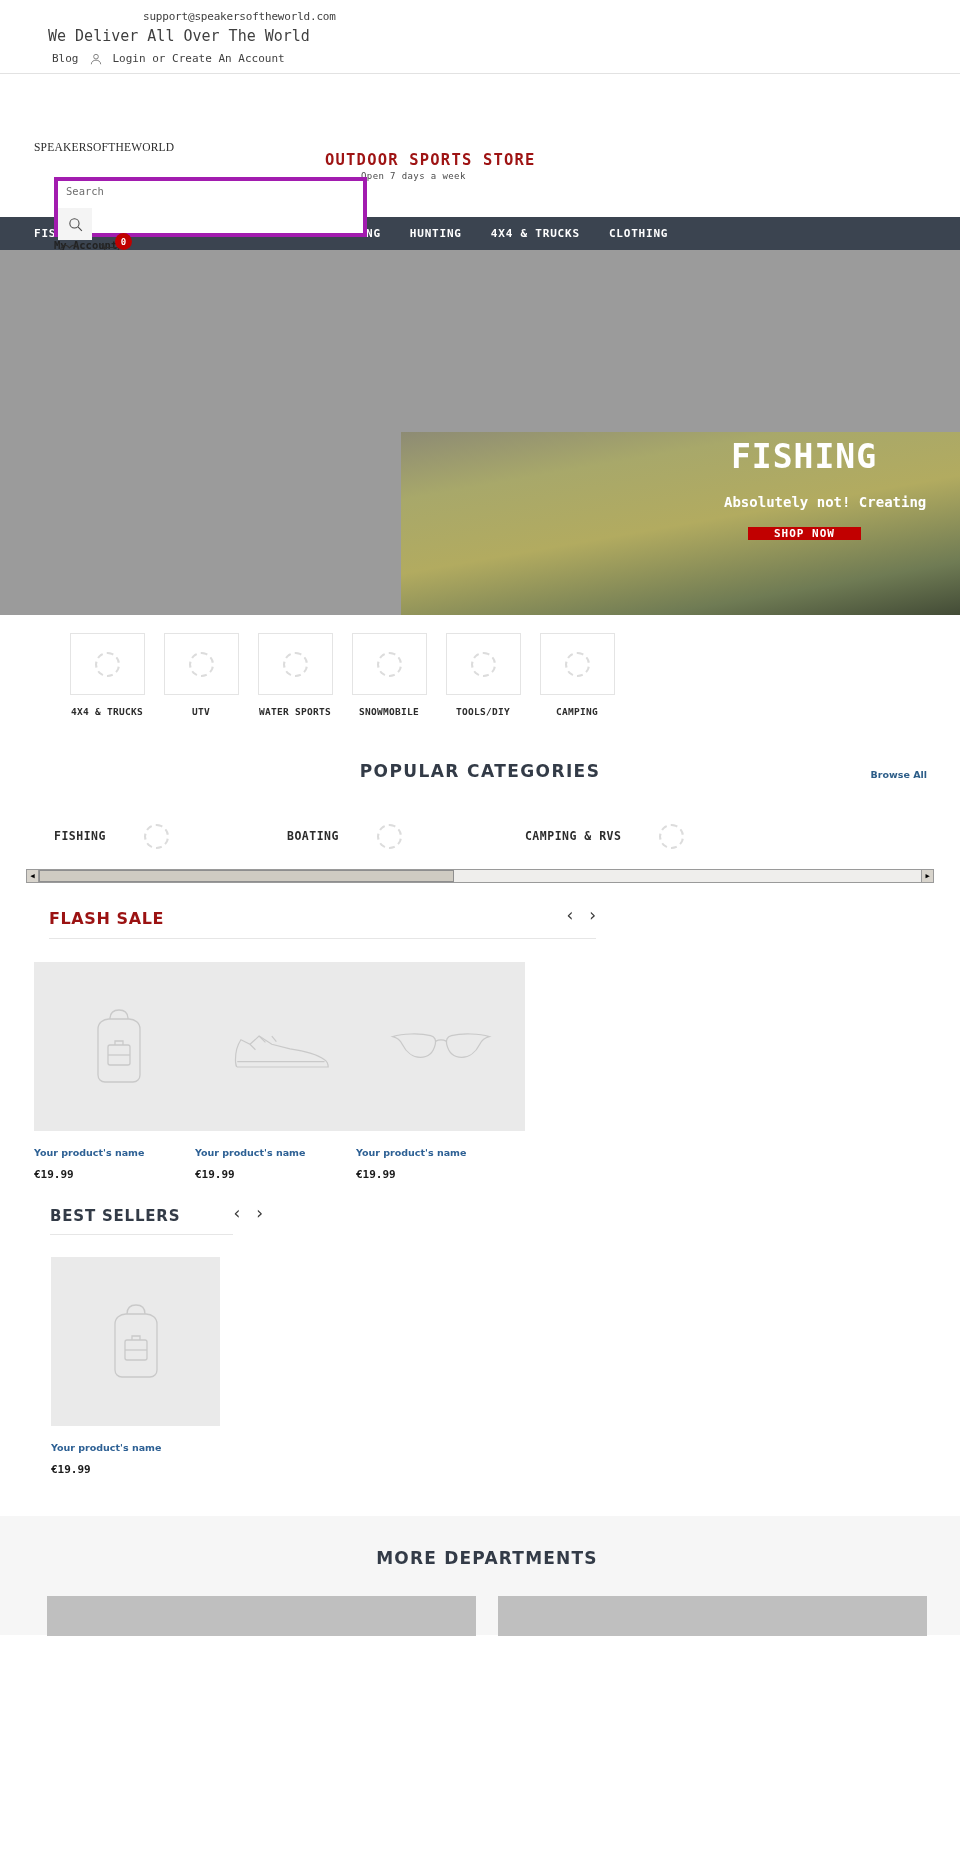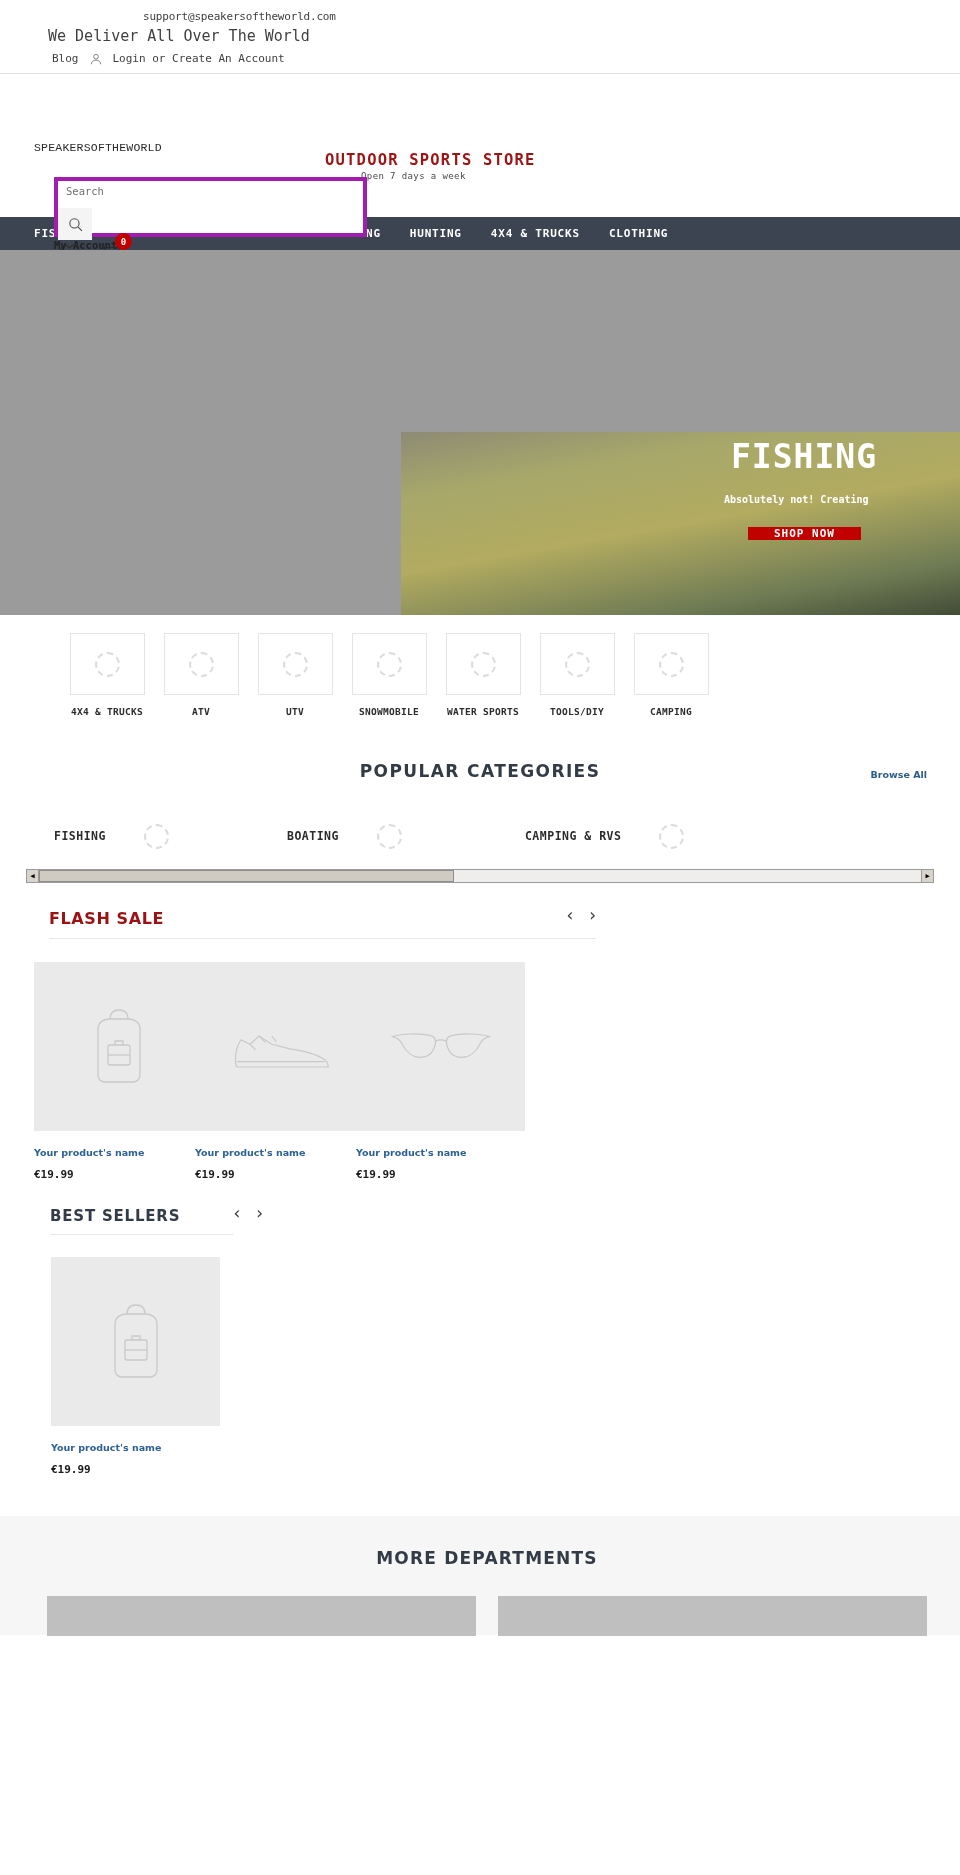--- a/index.html
+++ b/index.html
@@ -25,21 +25,21 @@
     display: flex; align-items: center; gap: 10px;
     padding-left: 52px; margin-top: 2px; font-size: 11px;
   }
   .tb-links a { color: #3f3f3f; text-decoration: none; }
   .user-ico { width: 14px; height: 14px; display: inline-block; }
 
   
   .header { position: relative; height: 143px; }
   .brandname {
     position: absolute; left: 34px; top: 67px;
-    font-family: Liberation Mono, monospace;
+    font-family: Liberation Serif, serif;
     font-size: 11.5px; color: #2b2b2b; letter-spacing: 0.2px;
   }
   .store-title {
     position: absolute; left: 325px; top: 77px;
     color: #9e1313; font-size: 15.5px; font-weight: bold;
     letter-spacing: 1.2px;
   }
   .store-sub {
     position: absolute; left: 361px; top: 97px;
     color: #4a4a4a; font-size: 9px; letter-spacing: 0.4px;
@@ -90,21 +90,21 @@
     position: absolute; left: 401px; top: 182px;
     width: 700px; height: 185px;
     background: linear-gradient(170deg,#8d8b74 0%,#a8a86a 22%,#b2ab60 46%,#6f7b54 74%,#2c3327 100%);
   }
   .hero-h1 {
     position: absolute; left: 330px; top: 5px;
     color: #fff; font-size: 33px; font-weight: bold; letter-spacing: 1px;
   }
   .hero-p {
     position: absolute; left: 323px; top: 62px;
-    color: #fff; font-size: 10px; font-weight: bold;
+    color: #fff; font-size: 14px; font-weight: bold;
   }
   .hero-btn {
     position: absolute; left: 347px; top: 95px;
     background: #c10000; color: #fff; border: none;
     padding: 0 26px; font-size: 11px; font-weight: bold;
     letter-spacing: 1px; cursor: pointer;
     font-family: "DejaVu Sans Mono", monospace;
   }
 
   
@@ -312,39 +312,33 @@
   <div class="tile">
     <div class="tile-img">
         <span class="spinner"></span>
       </div>
     <div class="tile-label">4X4 &amp; TRUCKS</div>
   </div>
   <div class="tile">
     <div class="tile-img">
         <span class="spinner"></span>
       </div>
-    <div class="tile-label">ATV</div>
-  </div>
-  <div class="tile">
-    <div class="tile-img">
-        <span class="spinner"></span>
-      </div>
     <div class="tile-label">UTV</div>
   </div>
   <div class="tile">
     <div class="tile-img">
         <span class="spinner"></span>
       </div>
+    <div class="tile-label">WATER SPORTS</div>
+  </div>
+  <div class="tile">
+    <div class="tile-img">
+        <span class="spinner"></span>
+      </div>
     <div class="tile-label">SNOWMOBILE</div>
-  </div>
-  <div class="tile">
-    <div class="tile-img">
-        <span class="spinner"></span>
-      </div>
-    <div class="tile-label">WATER SPORTS</div>
   </div>
   <div class="tile">
     <div class="tile-img">
         <span class="spinner"></span>
       </div>
     <div class="tile-label">TOOLS/DIY</div>
   </div>
   <div class="tile">
     <div class="tile-img">
         <span class="spinner"></span>

